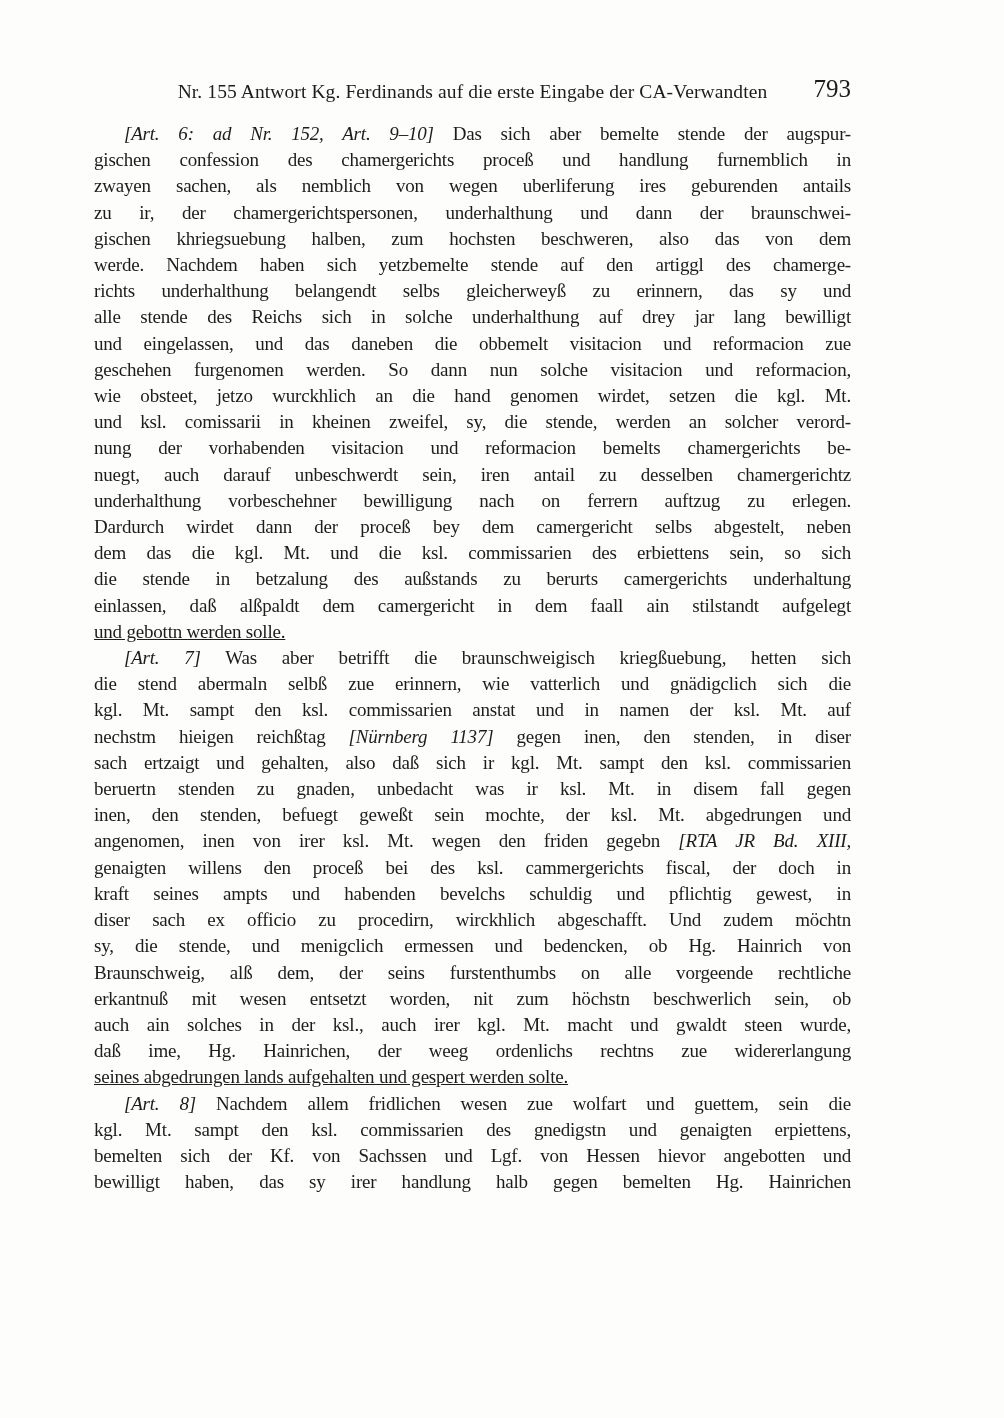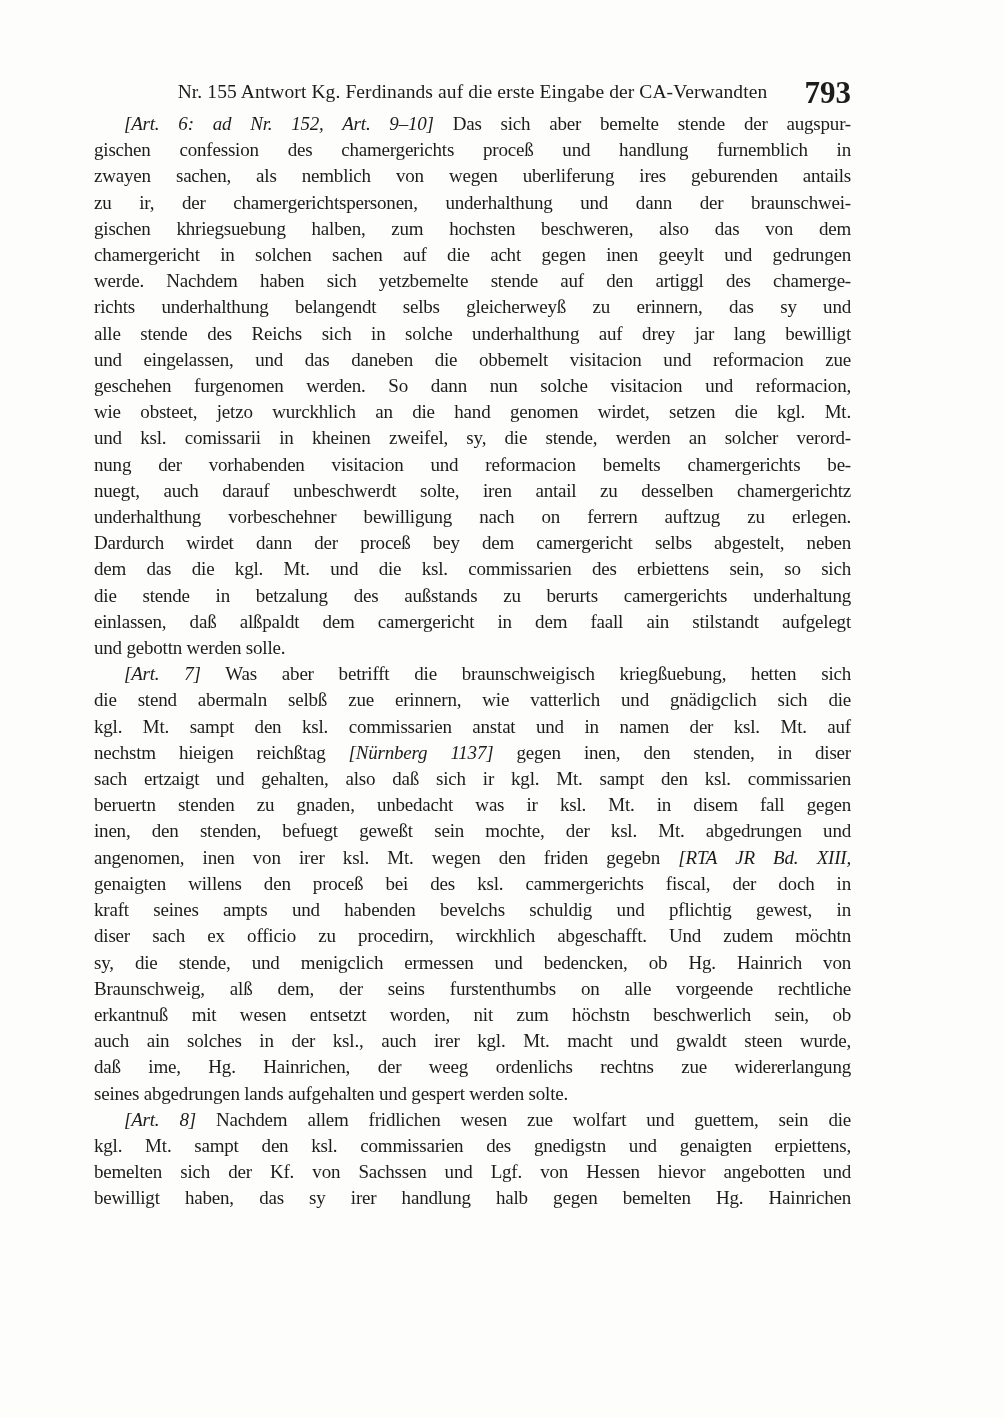--- a/index.html
+++ b/index.html
@@ -23,78 +23,76 @@
   }
   .content {
     position: absolute;
     left: 94px;
     top: 78px;
     width: 757px;
   }
   .running-header {
     position: relative;
     height: 30px;
-    margin-bottom: 3px;
+    margin-bottom: 13px;
   }
   .header-title {
     position: absolute;
     left: 50%;
     transform: translateX(-50%);
     top: 3px;
     white-space: nowrap;
     font-size: 19.5px;
     letter-spacing: 0.1px;
   }
   .page-number {
     position: absolute;
     right: 0;
     top: -3px;
-    font-size: 31px;
-    font-weight: bold;
+    font-size: 25px;
   }
   .body-text {
     font-size: 19px;
     line-height: 26.2px;
     letter-spacing: -0.2px;
   }
   .line {
     text-align: justify;
     text-align-last: justify;
     min-height: 26.2px;
   }
   .line.first { text-indent: 30px; }
-  .line.no-just { text-align-last: left; }
+  .line.no-just { text-align-last: left; text-decoration: underline; }
   .line i { font-style: italic; }
 </style>
 </head>
 <body>
 
 <div class="page">
   <div class="content">
     <div class="running-header">
       <span class="header-title">Nr. 155 Antwort Kg. Ferdinands auf die erste Eingabe der CA-Verwandten</span>
       <span class="page-number">793</span>
     </div>
     <div class="body-text">
         <div class="para">
           <div class="line first"><i>[Art. 6: ad Nr. 152, Art. 9–10]</i> Das sich aber bemelte stende der augspur-</div>
           <div class="line">gischen confession des chamergerichts proceß und handlung furnemblich in</div>
           <div class="line">zwayen sachen, als nemblich von wegen uberliferung ires geburenden antails</div>
           <div class="line">zu ir, der chamergerichtspersonen, underhalthung und dann der braunschwei-</div>
           <div class="line">gischen khriegsuebung halben, zum hochsten beschweren, also das von dem</div>
-          <div class="line">chamergericht in solchen sachen auf die acht gegen inen geeylt und gedrungen</div>
           <div class="line">werde. Nachdem haben sich yetzbemelte stende auf den artiggl des chamerge-</div>
           <div class="line">richts underhalthung belangendt selbs gleicherweyß zu erinnern, das sy und</div>
           <div class="line">alle stende des Reichs sich in solche underhalthung auf drey jar lang bewilligt</div>
           <div class="line">und eingelassen, und das daneben die obbemelt visitacion und reformacion zue</div>
           <div class="line">geschehen furgenomen werden. So dann nun solche visitacion und reformacion,</div>
           <div class="line">wie obsteet, jetzo wurckhlich an die hand genomen wirdet, setzen die kgl. Mt.</div>
           <div class="line">und ksl. comissarii in kheinen zweifel, sy, die stende, werden an solcher verord-</div>
           <div class="line">nung der vorhabenden visitacion und reformacion bemelts chamergerichts be-</div>
-          <div class="line">nuegt, auch darauf unbeschwerdt solte, iren antail zu desselben chamergerichtz</div>
+          <div class="line">nuegt, auch darauf unbeschwerdt sein, iren antail zu desselben chamergerichtz</div>
           <div class="line">underhalthung vorbeschehner bewilligung nach on ferrern auftzug zu erlegen.</div>
           <div class="line">Dardurch wirdet dann der proceß bey dem camergericht selbs abgestelt, neben</div>
           <div class="line">dem das die kgl. Mt. und die ksl. commissarien des erbiettens sein, so sich</div>
           <div class="line">die stende in betzalung des außstands zu berurts camergerichts underhaltung</div>
           <div class="line">einlassen, daß alßpaldt dem camergericht in dem faall ain stilstandt aufgelegt</div>
           <div class="line no-just">und gebottn werden solle.</div>
         </div>
         <div class="para">
           <div class="line first"><i>[Art. 7]</i> Was aber betrifft die braunschweigisch kriegßuebung, hetten sich</div>
           <div class="line">die stend abermaln selbß zue erinnern, wie vatterlich und gnädigclich sich die</div>

